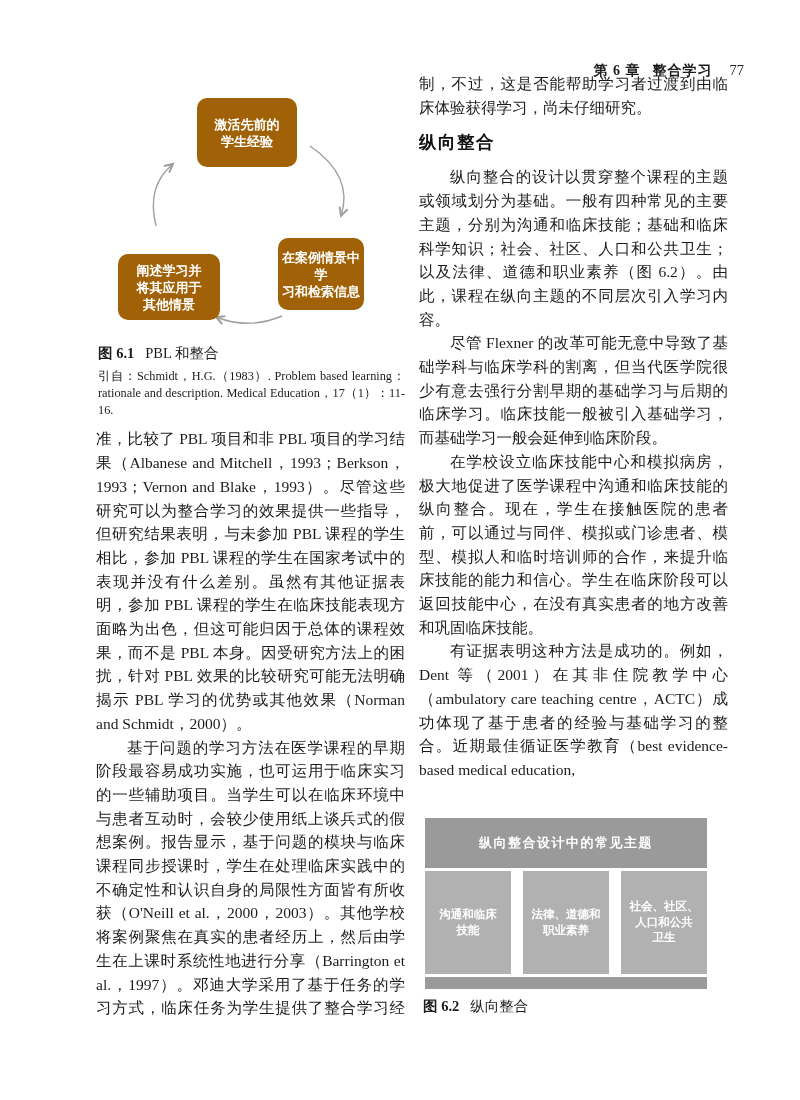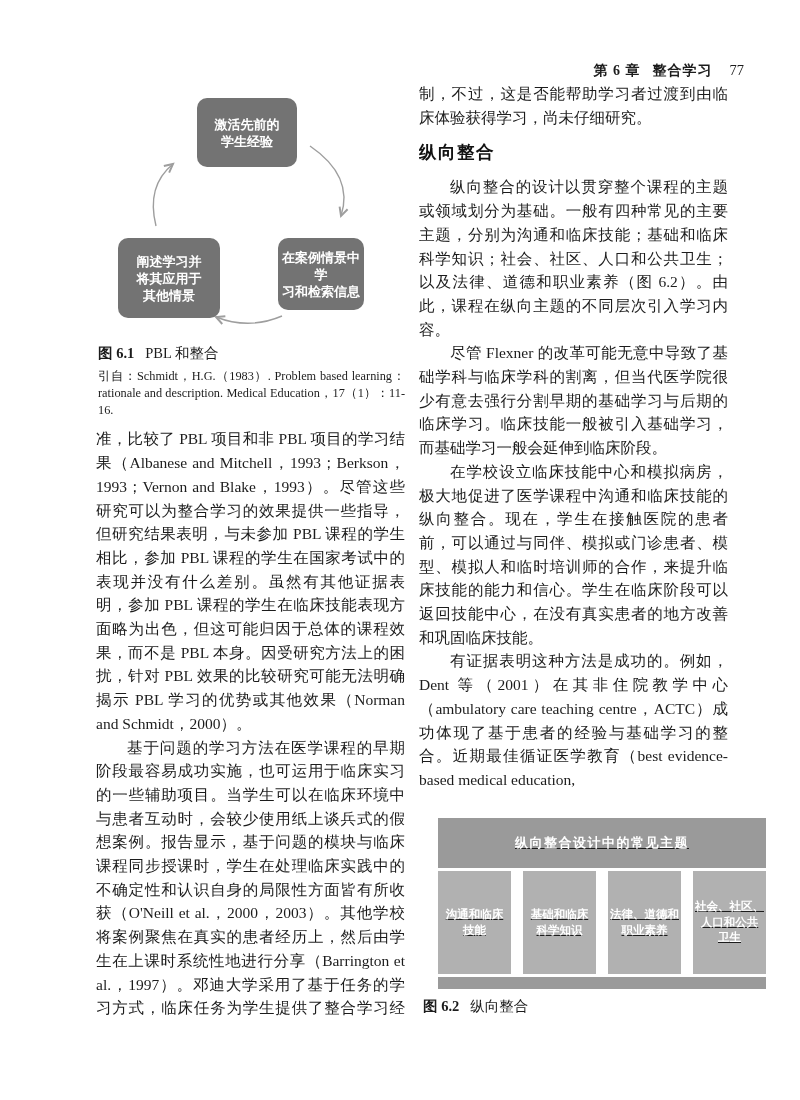--- a/index.html
+++ b/index.html
@@ -10,51 +10,51 @@
   }
 
   
   .page-header{position:absolute;top:62px;right:56px;font-size:14px;white-space:nowrap;}
   .page-header .chap{font-weight:bold;letter-spacing:1px;}
   .page-header .htitle{font-weight:bold;margin-left:12px;letter-spacing:1px;}
   .page-header .pagenum{margin-left:17px;font-size:14.5px;}
 
   
   .col-left{position:absolute;left:96px;top:90px;width:309px;height:928px;overflow:hidden;}
-  .col-right{position:absolute;left:419px;top:82px;width:309px;height:726px;overflow:hidden;}
+  .col-right{position:absolute;left:419px;top:72px;width:309px;height:726px;overflow:hidden;}
 
   
   .diagram{position:relative;width:309px;height:246px;}
   .diagram svg{position:absolute;left:0;top:0;}
   .node{
-    position:absolute;background:#737373;color:#ffffff;border-radius:10px;
+    position:absolute;background:#a16207;color:#ffffff;border-radius:10px;
     display:flex;align-items:center;justify-content:center;text-align:center;
     font-size:13px;line-height:17px;font-weight:bold;white-space:pre-line;
   }
   .node-top{left:101px;top:8px;width:100px;height:69px;}
-  .node-left{left:22px;top:148px;width:102px;height:80px;}
+  .node-left{left:22px;top:164px;width:102px;height:66px;}
   .node-right{left:182px;top:148px;width:86px;height:72px;}
   .arc{stroke:#9e9e9e;stroke-width:1.4;fill:none;}
 
   .fig-caption{margin:8px 0 0 2px;font-size:14.5px;}
   .cap-label{font-weight:bold;text-align:right;}
   .cap-text{margin-left:11px;}
   .fig-source{margin:5px 0 0 2px;font-size:12.3px;line-height:16.8px;text-align:justify;}
 
   
   .body-text{margin-top:9px;font-family:Liberation Serif, serif;}
   p.body{font-size:15.5px;line-height:23.7px;text-align:justify;margin:0;text-indent:2em;}
   p.body.cont{text-indent:0;}
   h2.section{
     font-family:"Liberation Sans","DejaVu Sans",sans-serif;
     font-size:17.5px;font-weight:bold;letter-spacing:1.5px;margin:11px 0 11px 0;color:#111;
   }
 
   
-  .fig62{position:absolute;left:438px;top:818px;width:328px;text-decoration:underline;}
+  .fig62{position:absolute;left:425px;top:818px;width:282px;}
   .fig62-header{
     height:50px;background:#9a9a9a;color:#ffffff;display:flex;align-items:center;justify-content:center;
     font-size:13px;font-weight:bold;letter-spacing:1.5px;
   }
   .fig62-cells{display:flex;gap:12px;margin-top:3px;height:103px;justify-content:space-between;}
   .fig62-cell{
     flex:1;background:#b1b1b1;color:#ffffff;display:flex;align-items:center;justify-content:center;
     text-align:center;font-size:11.5px;line-height:15.5px;font-weight:bold;white-space:pre-line;
   }
   .fig62-bottom{margin-top:3px;height:12px;background:#9a9a9a;}
@@ -110,22 +110,20 @@
     <p class="body">尽管 Flexner 的改革可能无意中导致了基础学科与临床学科的割离，但当代医学院很少有意去强行分割早期的基础学习与后期的临床学习。临床技能一般被引入基础学习，而基础学习一般会延伸到临床阶段。</p>
     <p class="body">在学校设立临床技能中心和模拟病房，极大地促进了医学课程中沟通和临床技能的纵向整合。现在，学生在接触医院的患者前，可以通过与同伴、模拟或门诊患者、模型、模拟人和临时培训师的合作，来提升临床技能的能力和信心。学生在临床阶段可以返回技能中心，在没有真实患者的地方改善和巩固临床技能。</p>
     <p class="body">有证据表明这种方法是成功的。例如，Dent 等（2001）在其非住院教学中心（ambulatory care teaching centre，ACTC）成功体现了基于患者的经验与基础学习的整合。近期最佳循证医学教育（best evidence-based medical education,</p>
   </div>
 
   <div class="fig62">
     <div class="fig62-header">纵向整合设计中的常见主题</div>
     <div class="fig62-cells">
       <div class="fig62-cell">沟通和临床
 技能</div>
-      <div class="fig62-cell">基础和临床
-科学知识</div>
       <div class="fig62-cell">法律、道德和
 职业素养</div>
       <div class="fig62-cell">社会、社区、
 人口和公共
 卫生</div>
     </div>
     <div class="fig62-bottom"></div>
   </div>
 
   <div class="fig62-caption">

